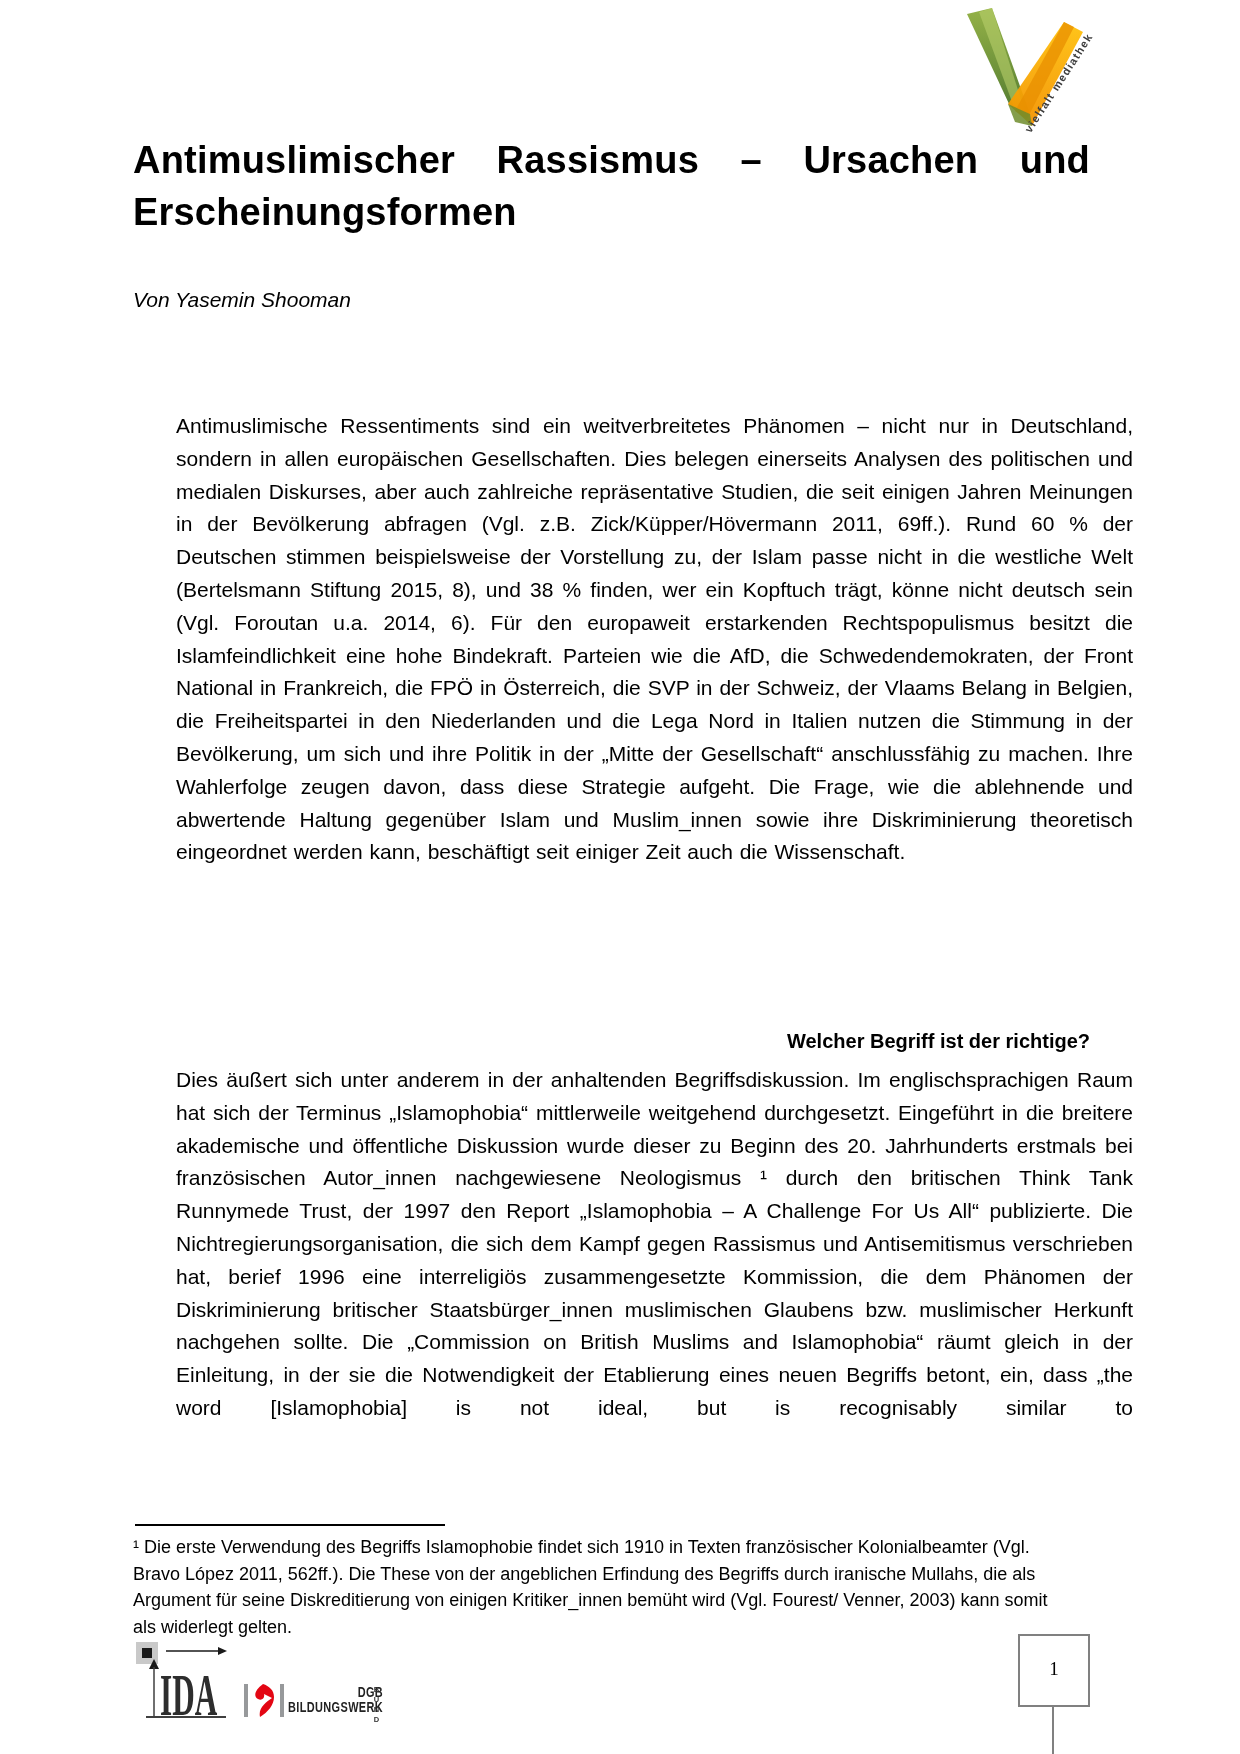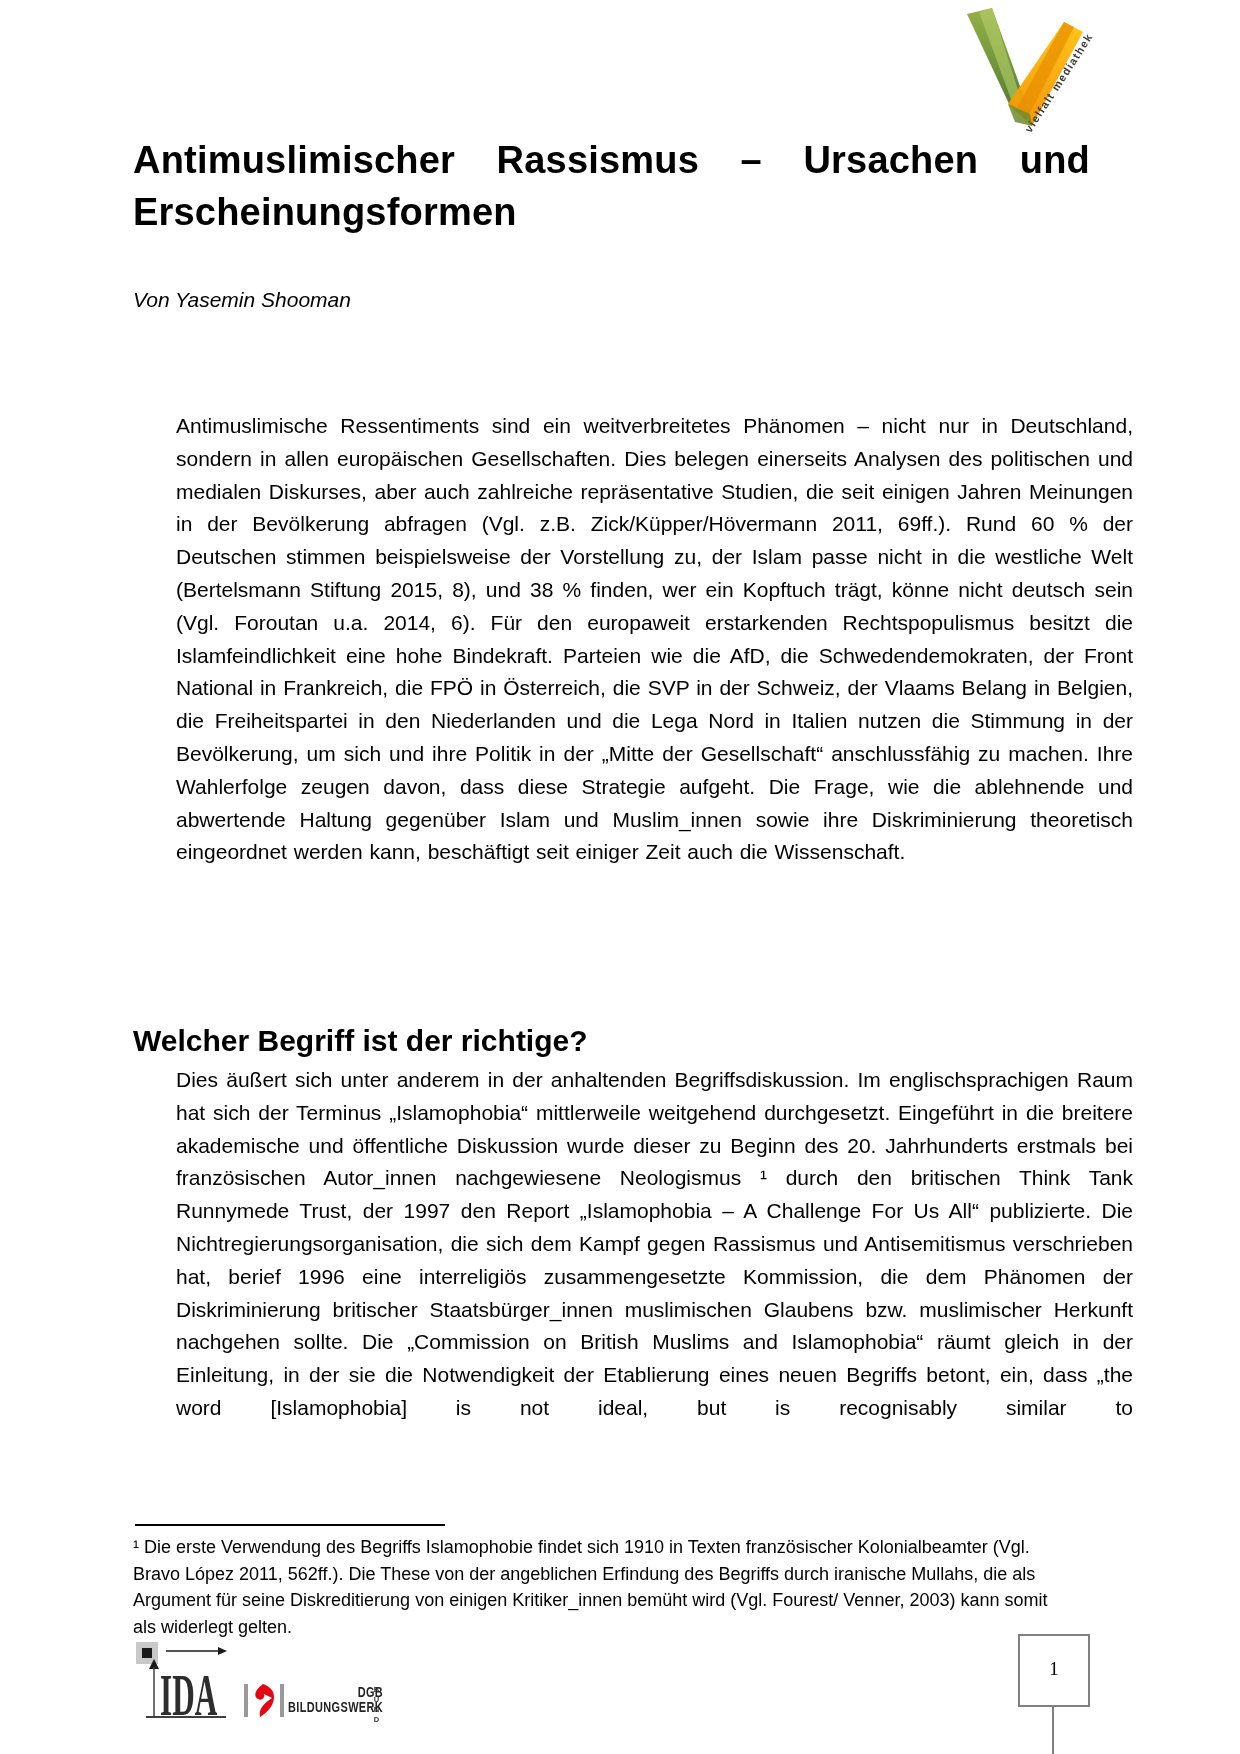--- a/index.html
+++ b/index.html
@@ -17,21 +17,21 @@
          font-size:38px;line-height:52px;font-weight:bold;text-align:justify;letter-spacing:0.2px;}
   .byline{position:absolute;left:133px;top:284px;width:600px;
           font-size:21px;font-style:italic;line-height:32px;}
 
   
   .para{position:absolute;left:133px;width:957px;font-size:21px;line-height:32.8px;
         text-align:justify;word-spacing:1px;margin-left:43px;}
   .p1{top:410px;}
   .p2{top:1064px;text-align-last:justify;}
   .section-heading{position:absolute;left:133px;top:1026px;width:957px;
-                   font-size:30px;font-weight:bold;line-height:30px;}
+                   font-size:20px;font-weight:bold;line-height:30px;text-align:right;}
 
   
   .fn-rule{position:absolute;left:135px;top:1524px;width:310px;height:2px;background:#000;}
   .footnote{position:absolute;left:133px;top:1534px;width:924px;
             font-family:Liberation Sans, sans-serif;font-size:18px;line-height:26.5px;}
 
   
   .marker-sq{position:absolute;left:136px;top:1642px;width:22px;height:22px;background:#c9c9c9;}
   .marker-sq .inner{position:absolute;left:6px;top:6px;width:10px;height:10px;background:#1a1a1a;}
   .arrow-right{position:absolute;left:166px;top:1644px;}

